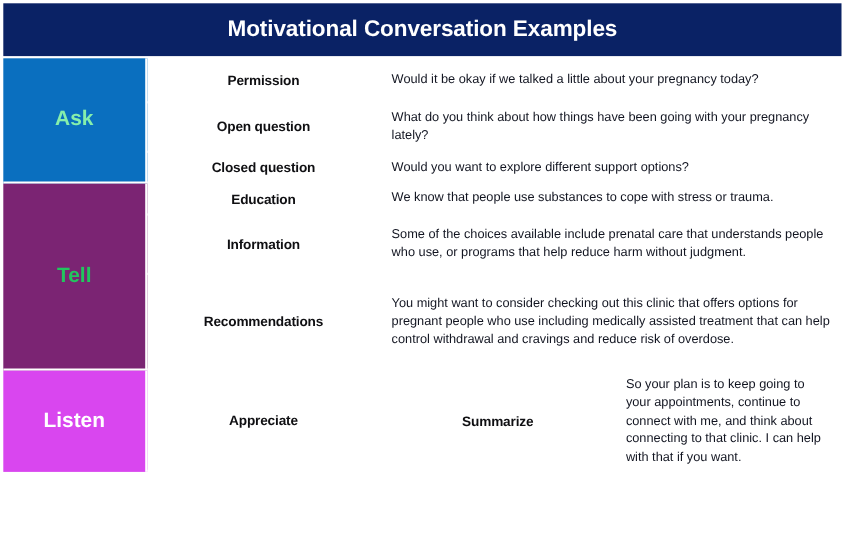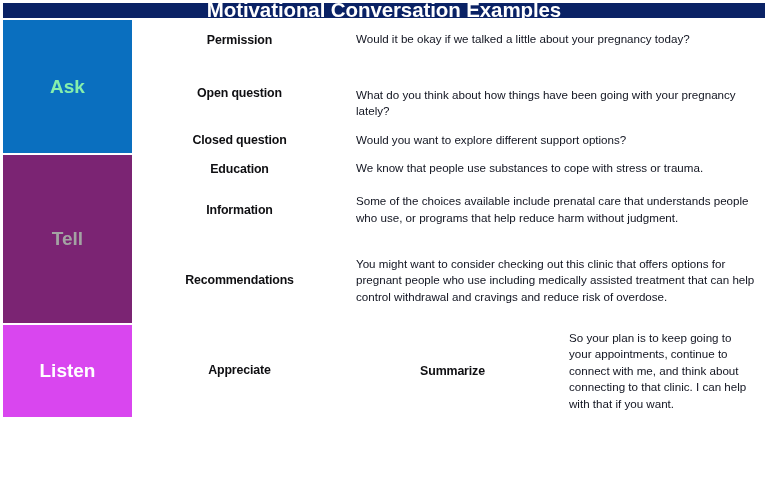--- a/index.html
+++ b/index.html
@@ -17,21 +17,21 @@
   .poster {
     position: relative;
     width: 768px;
     height: 503px;
     box-sizing: border-box;
     padding: 3px 3px 3px 3px;
     background: #ffffff;
   }
 
   .title-bar {
-    height: 15px;
+    height: 48px;
     background: #0A2265;
     color: #ffffff;
     display: flex;
     align-items: center;
     justify-content: center;
     font-size: 20.5px;
     font-weight: bold;
     letter-spacing: -0.1px;
     line-height: 1;
     box-sizing: border-box;
@@ -88,31 +88,31 @@
 
     <div class="band band-ask-wrap" style="display: flex; width: 762px;">
         <div style="flex: 0 0 129px; display: flex; align-items: center; justify-content: center; background: rgb(10, 111, 191); color: #86efac; font-size: 19px; font-weight: bold; border-right: 2px solid rgb(255, 255, 255); border-bottom: 2px solid rgb(255, 255, 255);">Ask</div>
         <div style="flex: 1 1 auto; display: flex; flex-direction: column;">
           <div style="display: flex; flex: 1 1 auto; min-height: 41px;">
             <div class="label-cell" style="display: flex; align-items: center; justify-content: center; flex: 0 0 213px;">Permission</div>
             <div class="example-cell" style="display: flex; align-items: center; flex: 1 1 auto;">Would it be okay if we talked a little about your pregnancy today?</div>
           </div>
           <div style="display: flex; flex: 1 1 auto; min-height: 38px;">
             <div class="label-cell" style="display: flex; align-items: center; justify-content: center; flex: 0 0 213px;">Open question</div>
-            <div class="example-cell" style="display: flex; align-items: center; flex: 1 1 auto; margin-top: 21px;">What do you think about how things have been going with your pregnancy lately?</div>
+            <div class="example-cell" style="display: flex; align-items: center; flex: 1 1 auto;">What do you think about how things have been going with your pregnancy lately?</div>
           </div>
           <div style="display: flex; flex: 1 1 auto; min-height: 26px;">
             <div class="label-cell" style="display: flex; align-items: center; justify-content: center; flex: 0 0 213px;">Closed question</div>
             <div class="example-cell" style="display: flex; align-items: center; flex: 1 1 auto;">Would you want to explore different support options?</div>
           </div>
         </div>
       </div>
 
     <div class="band band-tell-wrap" style="display: flex; width: 762px;">
-        <div style="flex: 0 0 129px; display: flex; align-items: center; justify-content: center; background: rgb(123, 36, 115); color: #a3a3a3; font-size: 19px; font-weight: bold; border-right: 2px solid rgb(255, 255, 255); border-bottom: 2px solid rgb(255, 255, 255);">Tell</div>
+        <div style="flex: 0 0 129px; display: flex; align-items: center; justify-content: center; background: rgb(123, 36, 115); color: #22c55e; font-size: 19px; font-weight: bold; border-right: 2px solid rgb(255, 255, 255); border-bottom: 2px solid rgb(255, 255, 255);">Tell</div>
         <div style="flex: 1 1 auto; display: flex; flex-direction: column;">
           <div style="display: flex; flex: 1 1 auto; min-height: 28px;">
             <div class="label-cell" style="display: flex; align-items: center; justify-content: center; flex: 0 0 213px;">Education</div>
             <div class="example-cell" style="display: flex; align-items: center; flex: 1 1 auto;">We know that people use substances to cope with stress or trauma.</div>
           </div>
           <div style="display: flex; flex: 1 1 auto; min-height: 54px;">
             <div class="label-cell" style="display: flex; align-items: center; justify-content: center; flex: 0 0 213px;">Information</div>
             <div class="example-cell" style="display: flex; align-items: center; flex: 1 1 auto;">Some of the choices available include prenatal care that understands people who use, or programs that help reduce harm without judgment.</div>
           </div>
           <div style="display: flex; flex: 1 1 auto; min-height: 87px;">

